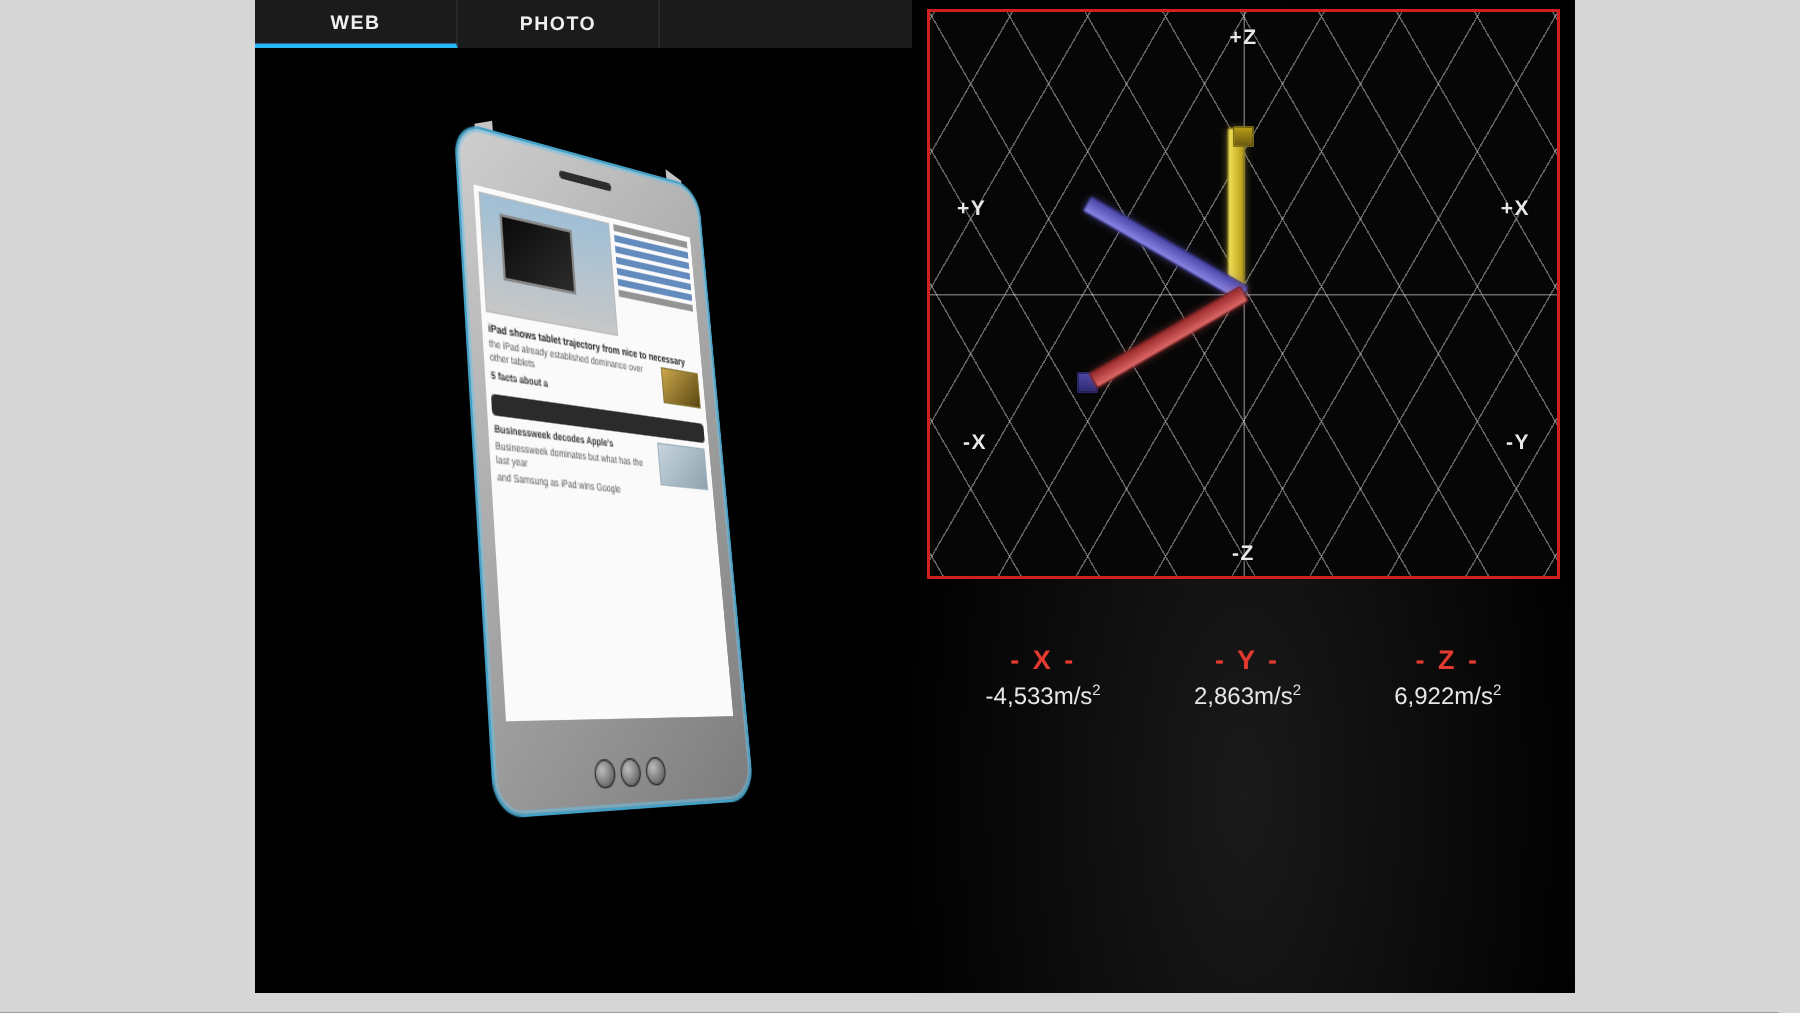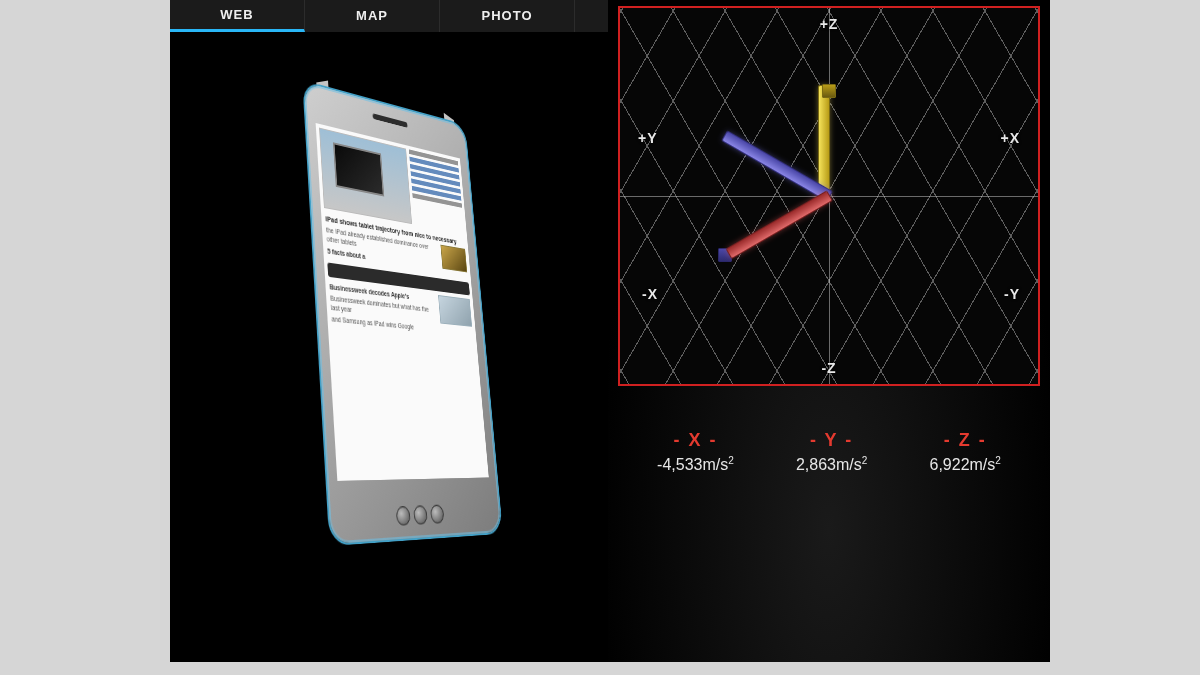--- a/index.html
+++ b/index.html
@@ -70,21 +70,20 @@
   .readout .val sup { font-size:10px; }
 </style>
 </head>
 <body>
 
 <div class="stage">
 
   <div class="left-panel">
     <div class="tabs">
       <div class="tab active">WEB</div>
-      <div class="tab">MAP</div>
       <div class="tab">PHOTO</div>
     </div>
 
     <div class="phone-wrap">
       <div class="phone">
         <div class="phone-notch-l"></div>
         <div class="phone-notch-r"></div>
         <div class="phone-body"></div>
         <div class="phone-edge"></div>
         <div class="phone-ear"></div>

